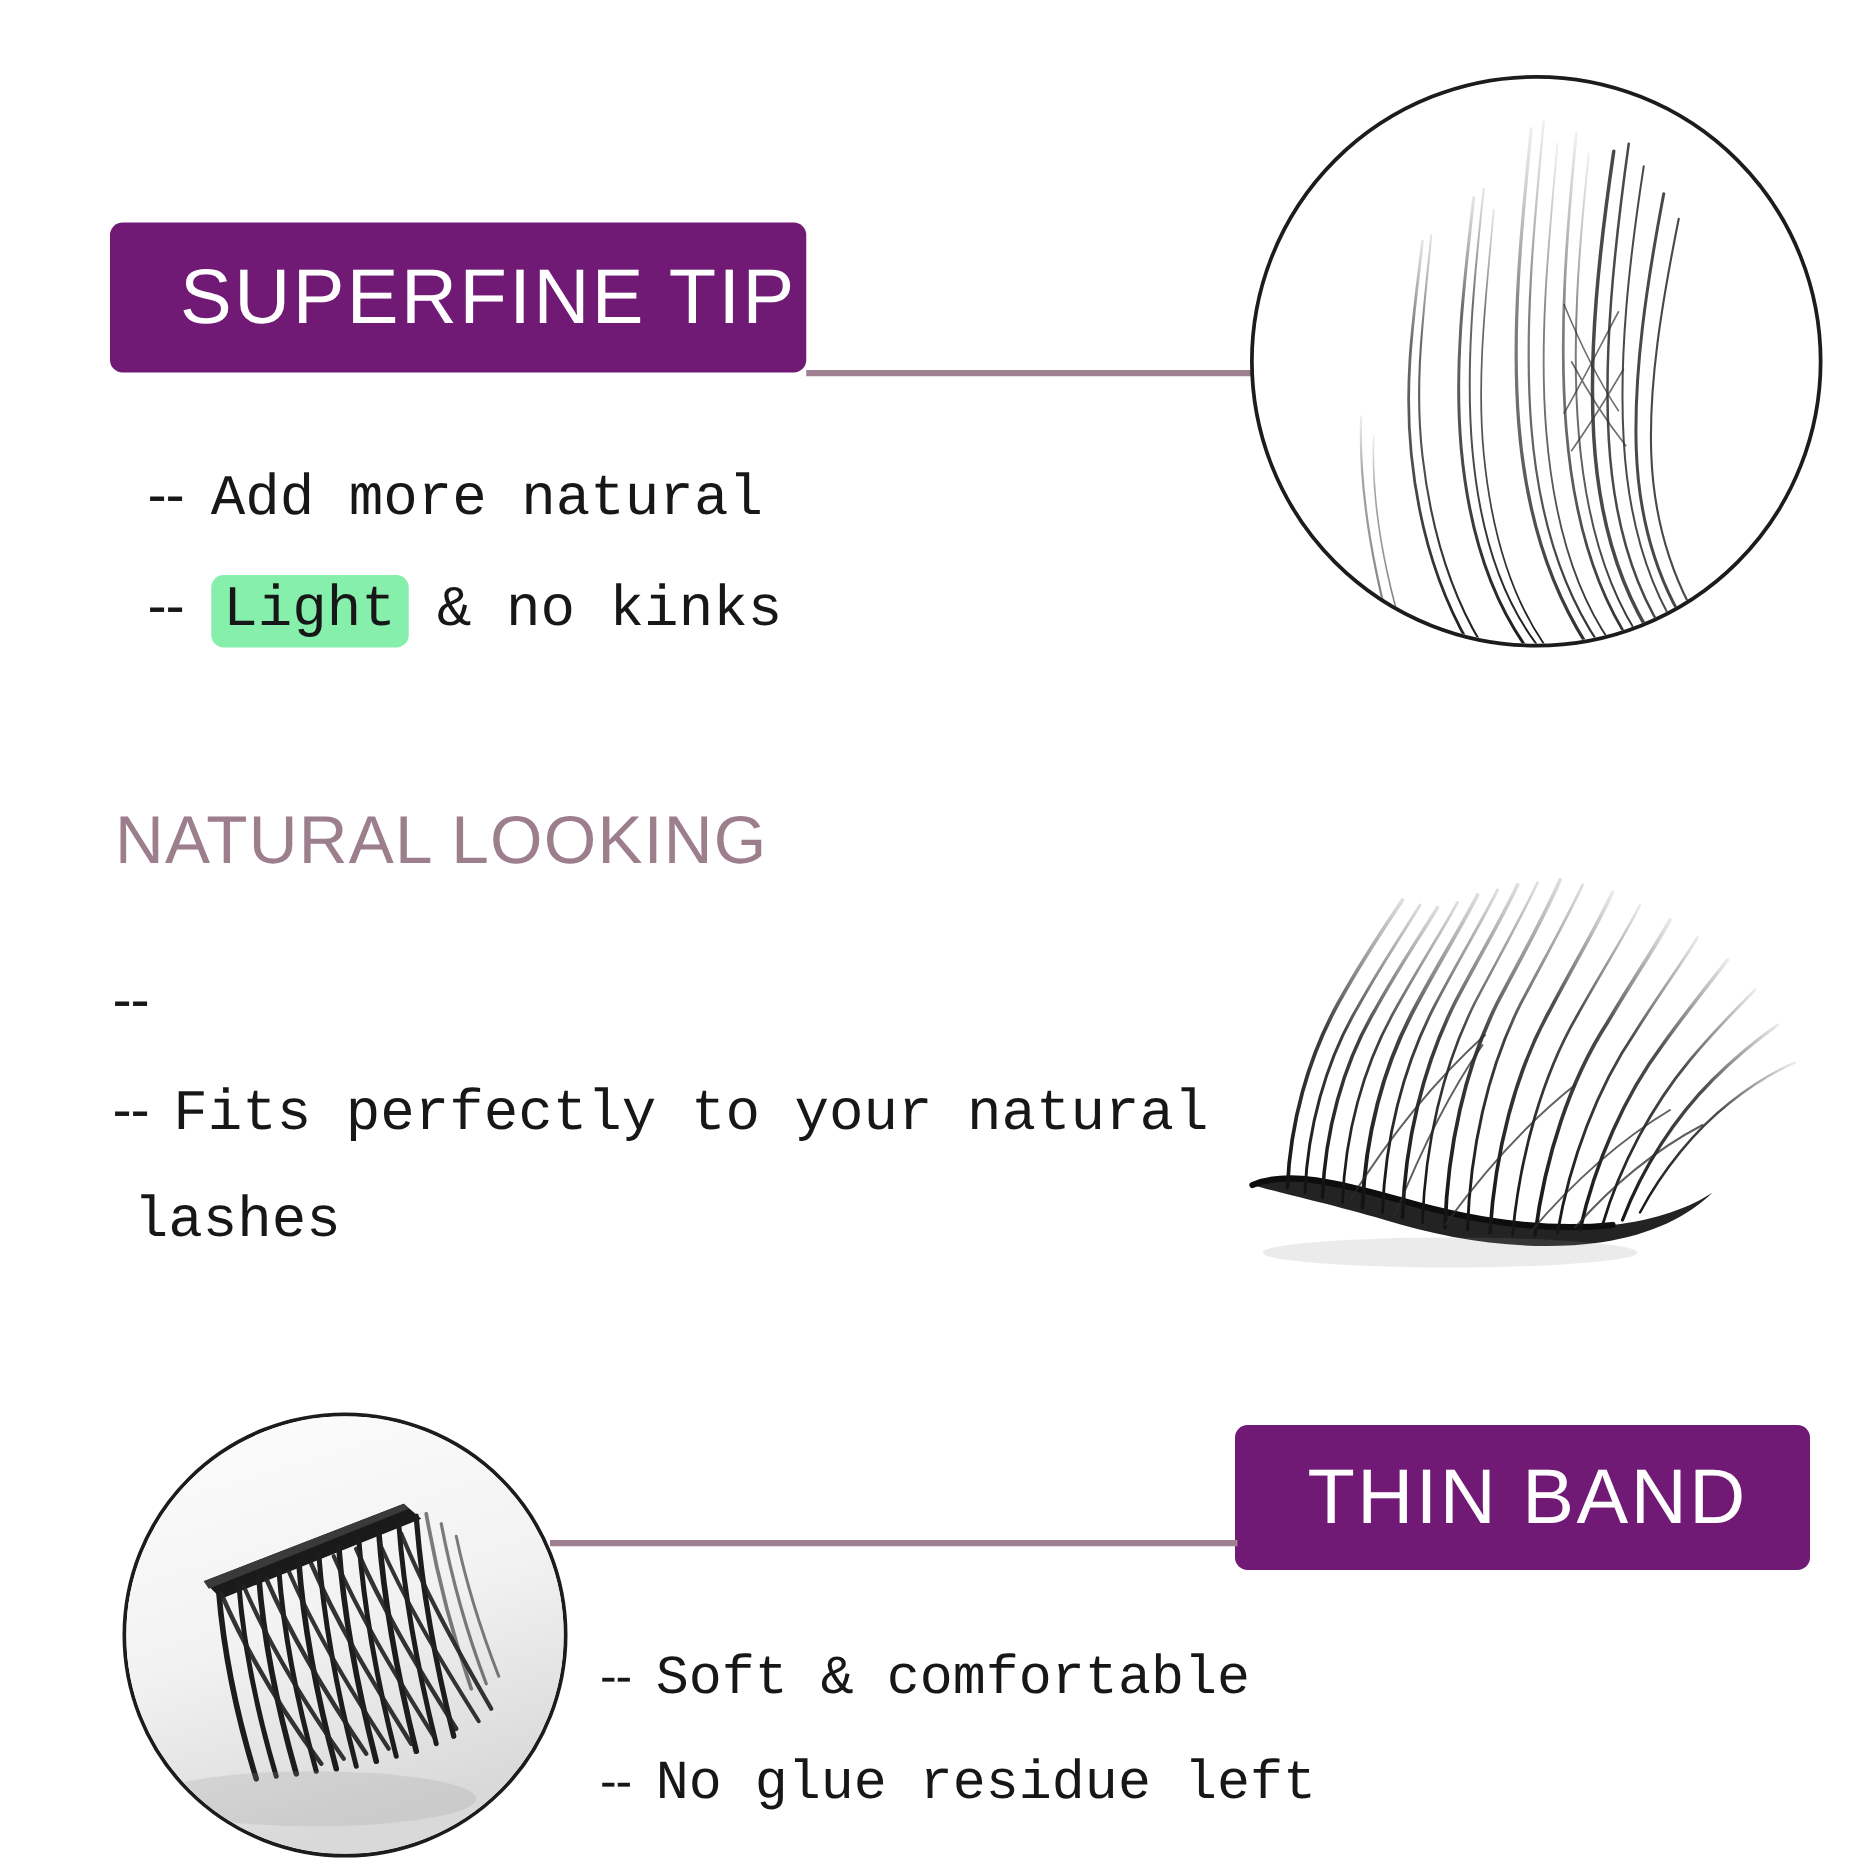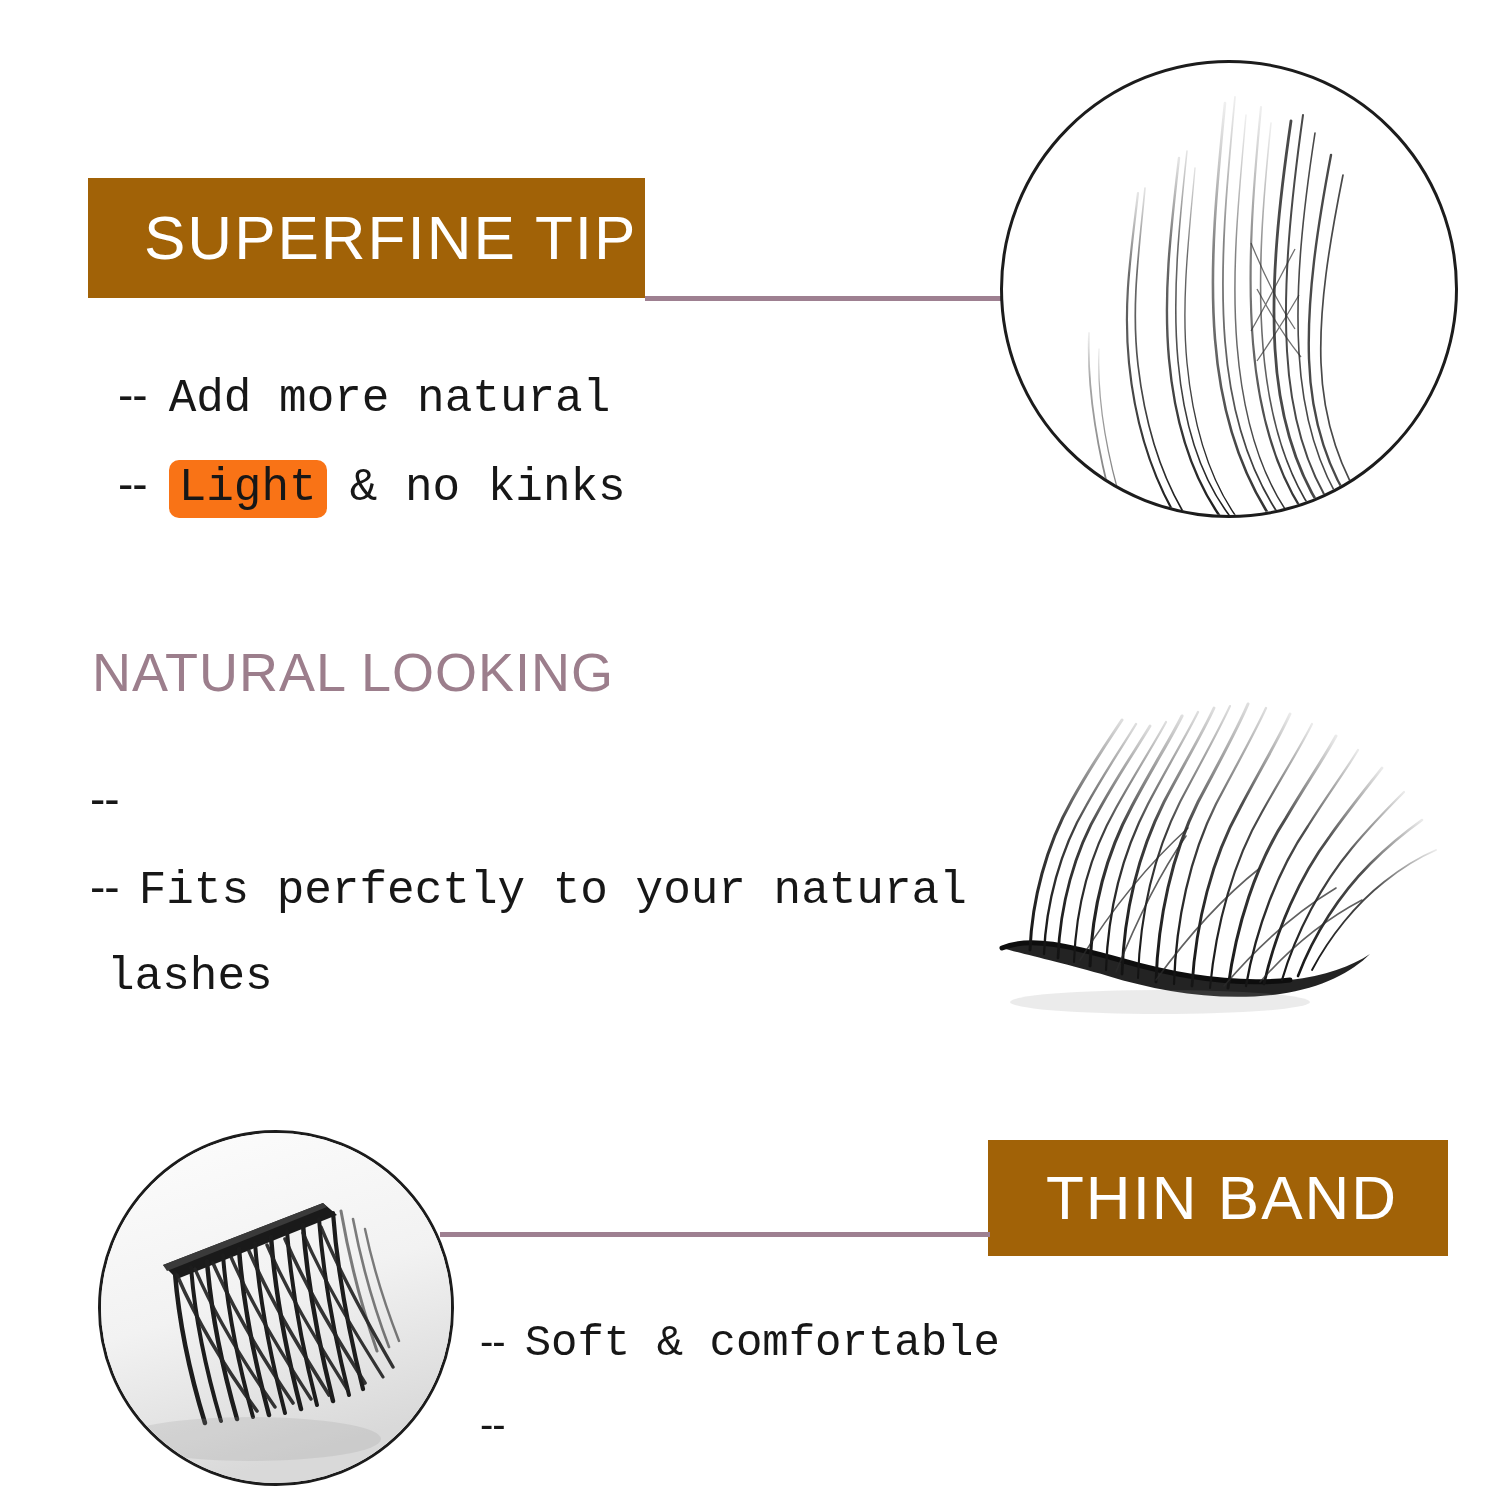--- a/index.html
+++ b/index.html
@@ -15,24 +15,25 @@
     position: relative;
     width: 1500px;
     height: 1500px;
     background: #ffffff;
     overflow: hidden;
   }
 
   
   .banner {
     position: absolute;
-    background: #a16207;
+    background: #701a75;
     display: flex;
     align-items: center;
     box-sizing: border-box;
+    border-radius: 10px;
   }
   .banner-text {
     color: #ffffff;
     font-size: 62px;
     letter-spacing: 2px;
     font-weight: 400;
     white-space: nowrap;
     line-height: 1;
   }
 
@@ -92,21 +93,21 @@
   }
   .bullet-mark {
     color: #171717;
     flex: 0 0 auto;
   }
   .bullet-text {
     flex: 0 0 auto;
     font-family: Liberation Mono, monospace;
   }
   .hl {
-    background: #f97316;
+    background: #86efac;
     border-radius: 10px;
     padding: 2px 10px 4px 10px;
   }
 
   #bullets-superfine {
     left: 118px;
     top: 368px;
     font-size: 46px;
   }
   #bullets-superfine .bullet-row { margin-bottom: 32px; }
@@ -307,20 +308,21 @@
 
   <div class="connector" id="connector-bottom"></div>
 
   <div class="bullets" id="bullets-thinband">
     <div class="bullet-row">
       <span class="bullet-mark">--</span>
       <span class="bullet-text">Soft &amp; comfortable</span>
     </div>
     <div class="bullet-row">
       <span class="bullet-mark">--</span>
+      <span class="bullet-text">No glue residue left</span>
     </div>
   </div>
 
   <div class="photo-circle" id="photo-band-circle">
     <svg width="350" height="350" viewBox="0 0 350 350">
       <defs>
         <linearGradient id="bandBg" x1="0" y1="0" x2="0.3" y2="1">
           <stop offset="0%" stop-color="#fdfdfd"></stop>
           <stop offset="55%" stop-color="#f2f2f2"></stop>
           <stop offset="100%" stop-color="#d9d9d9"></stop>

